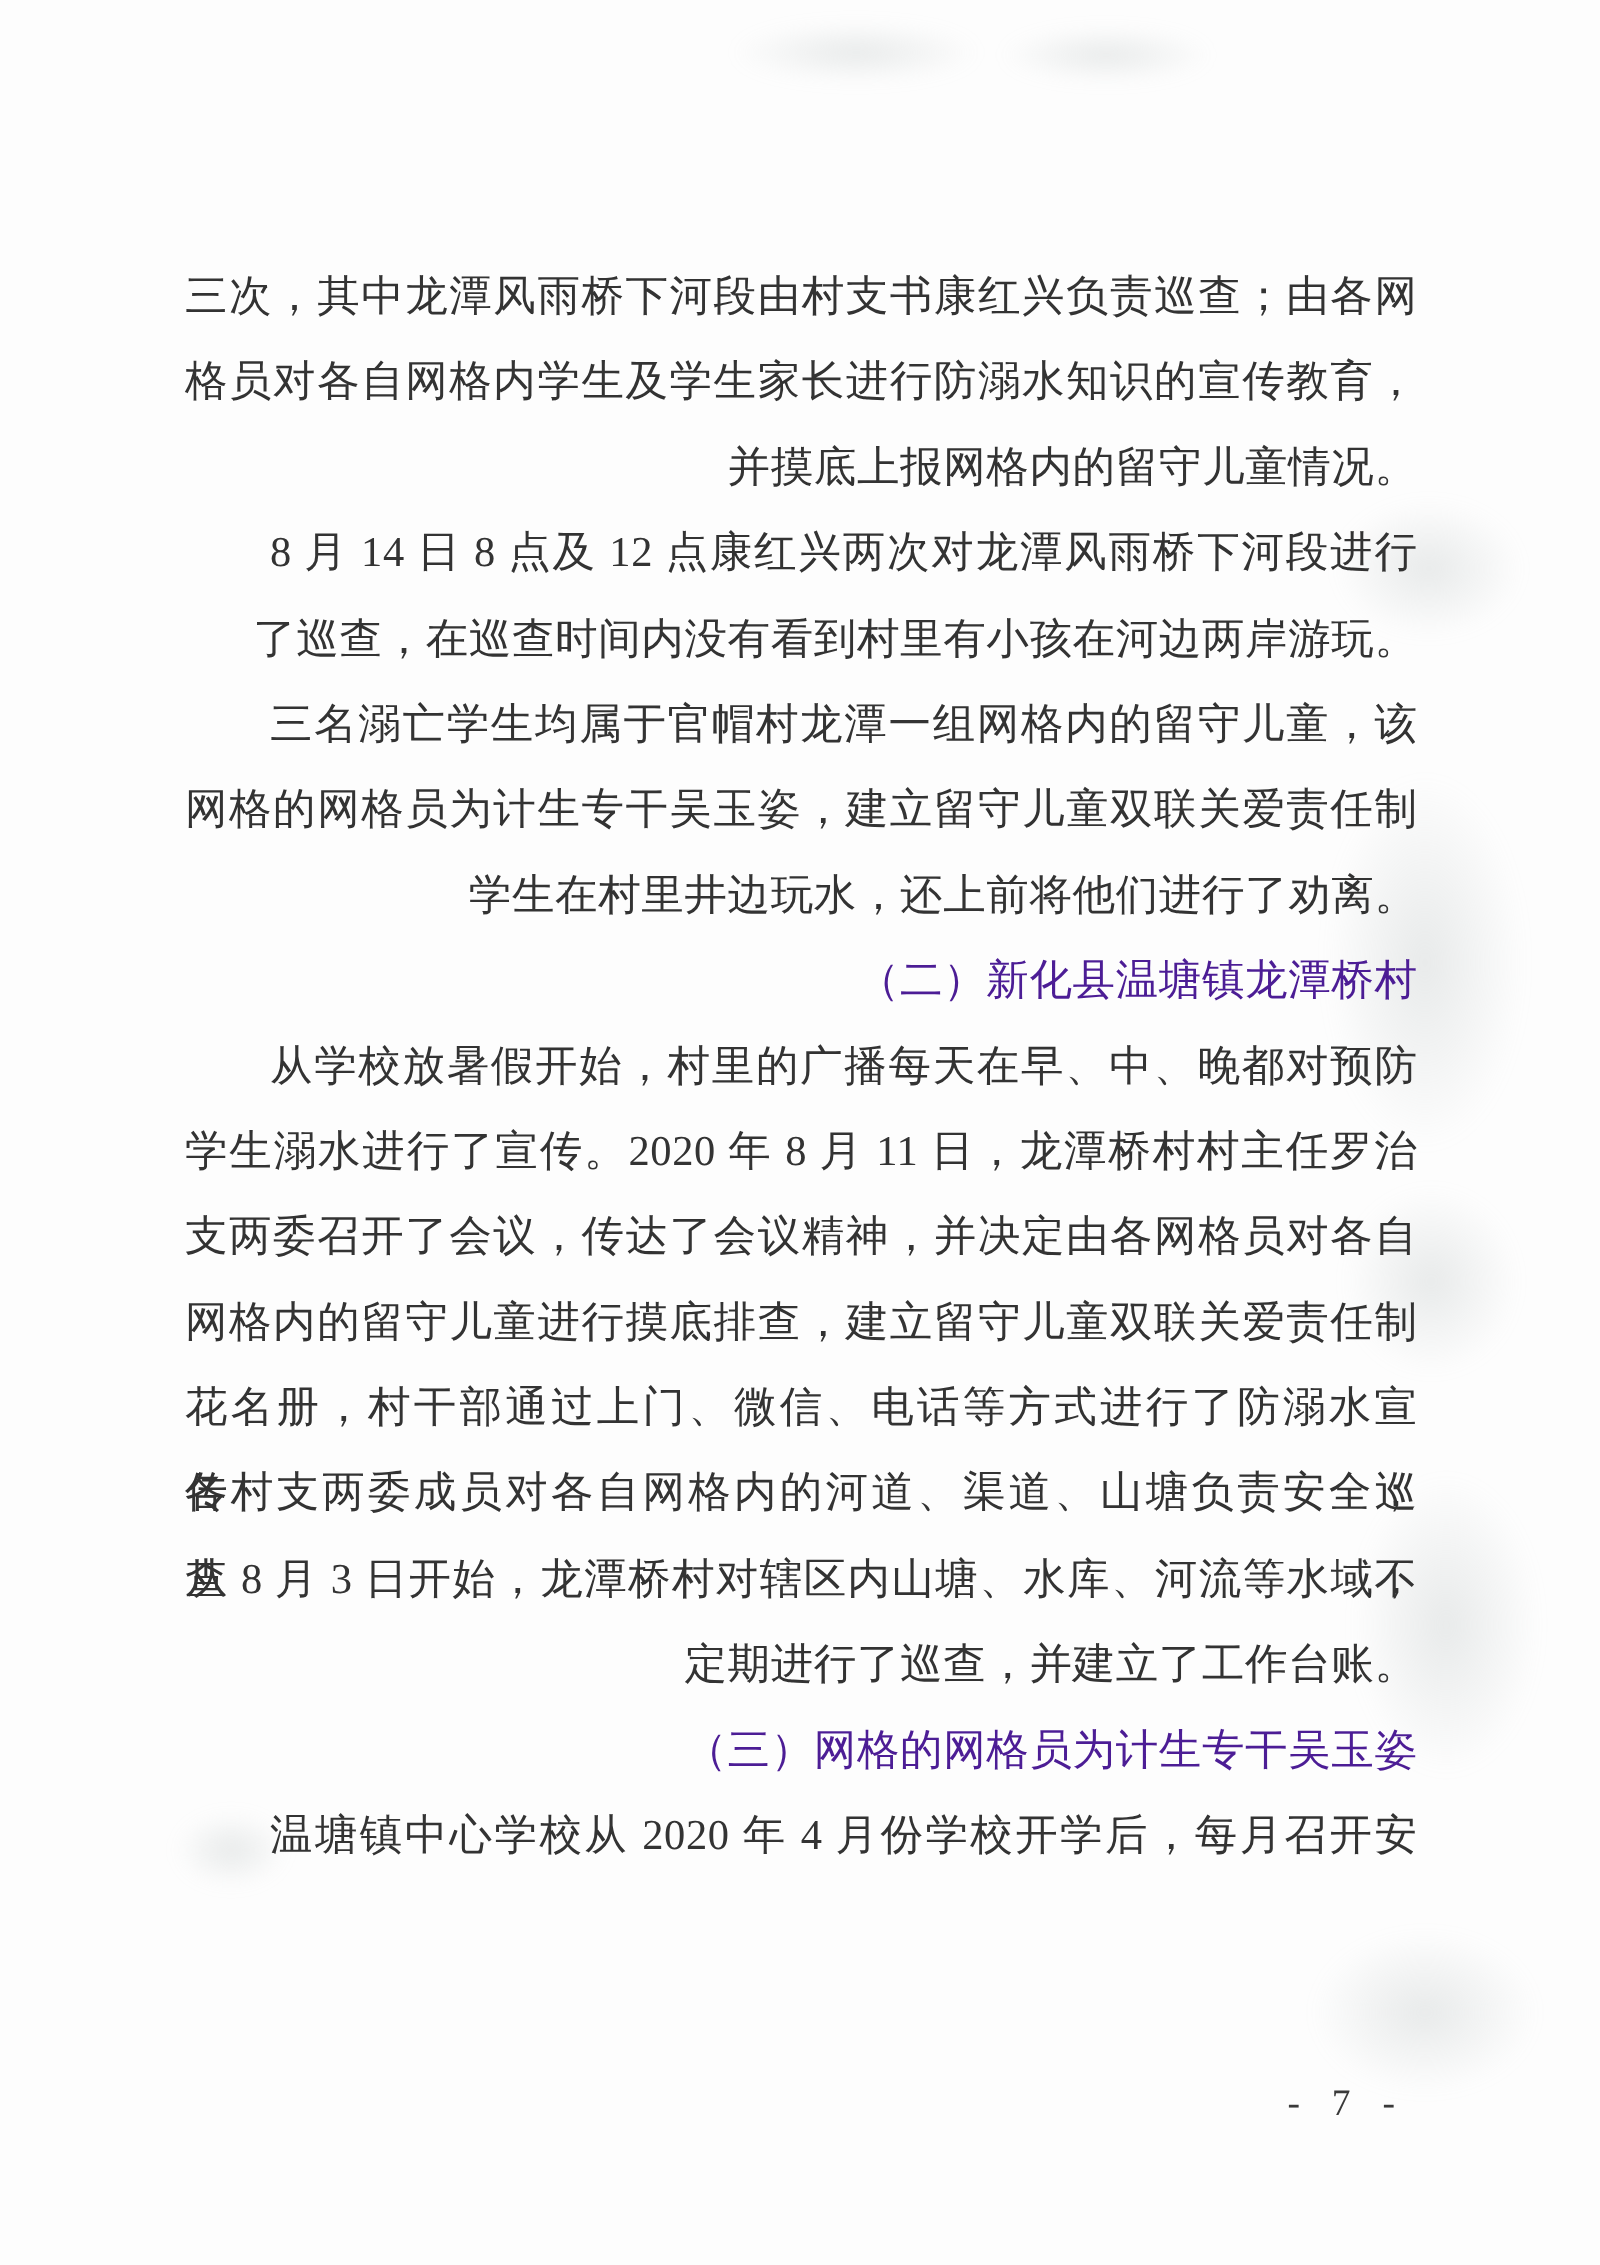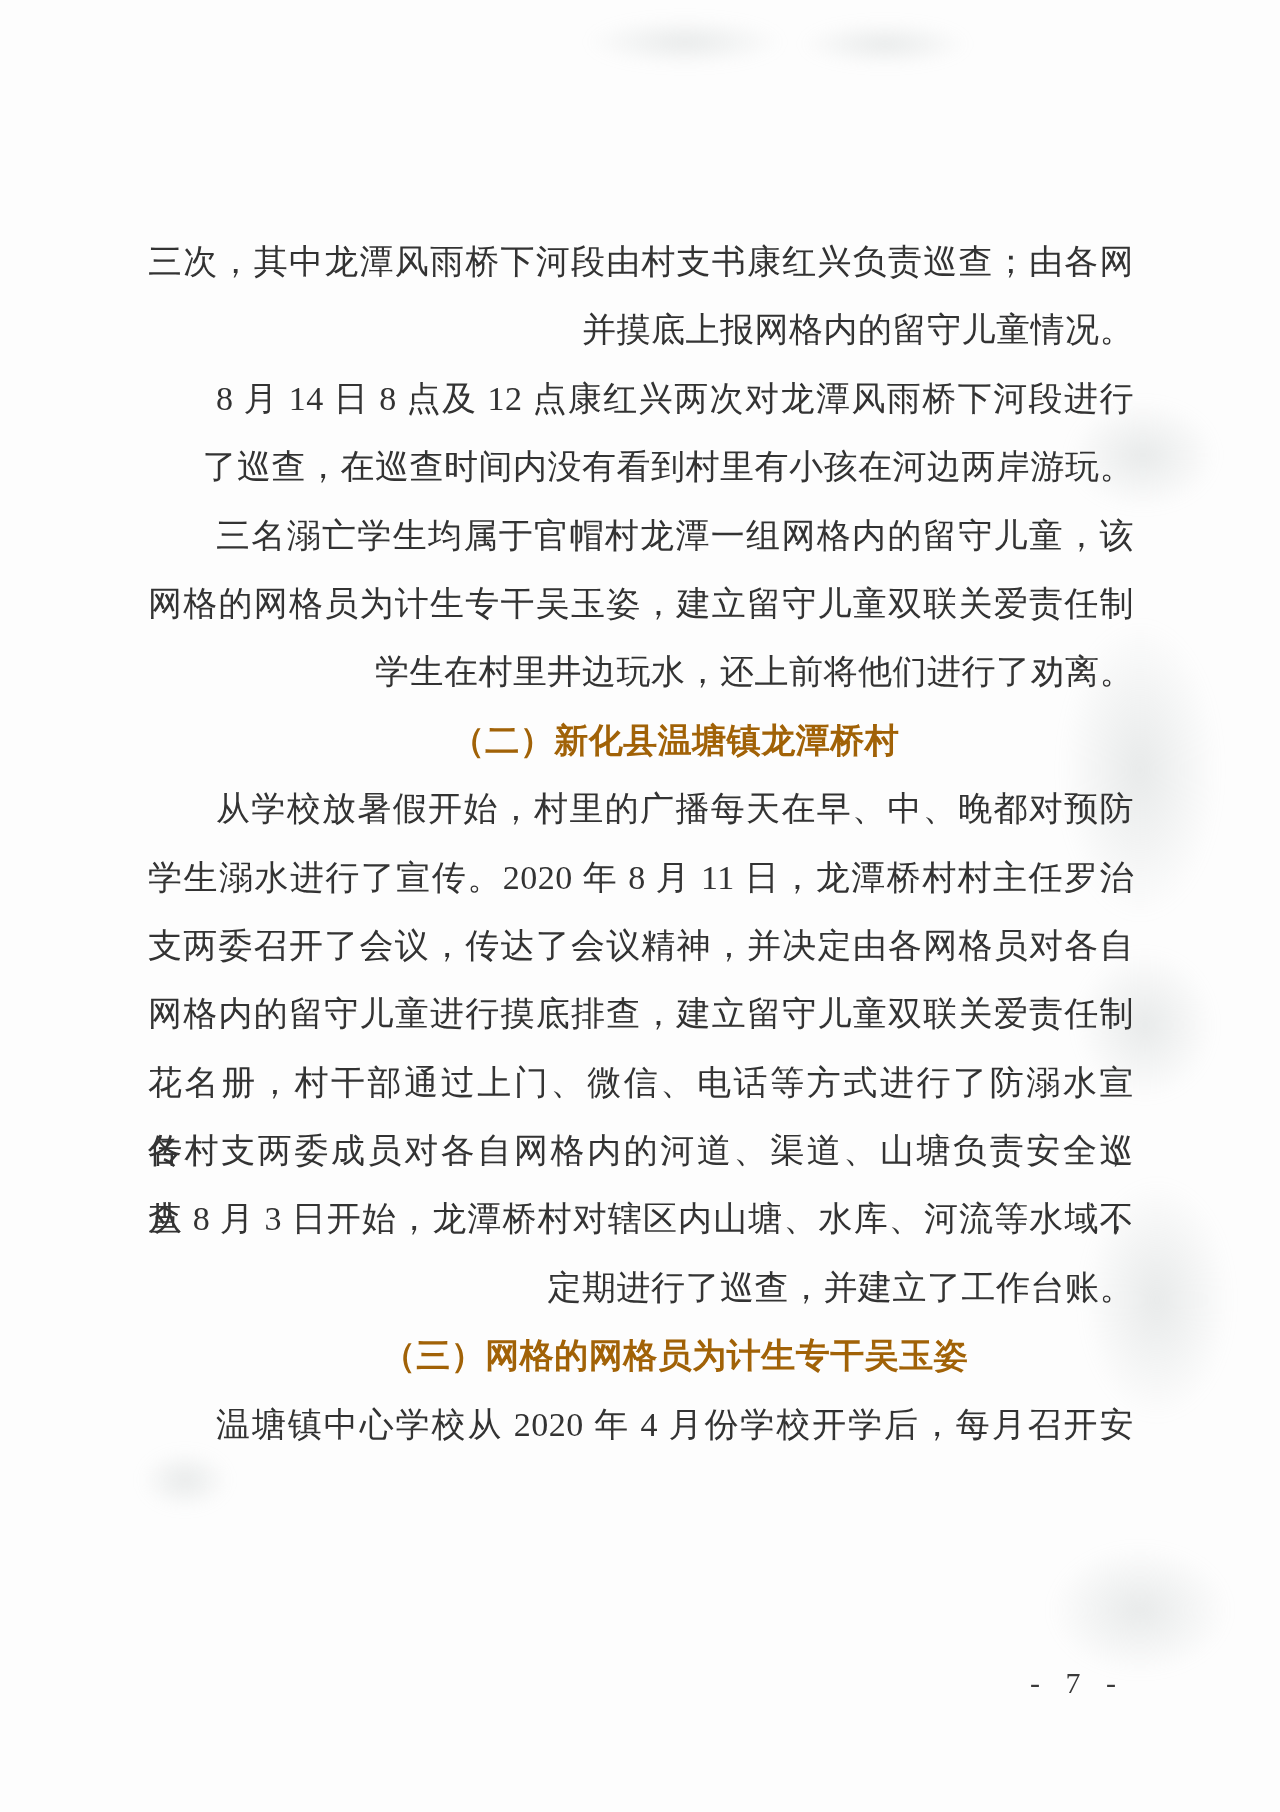--- a/index.html
+++ b/index.html
@@ -28,43 +28,43 @@
   .smudge.s3 { left: 1068px; top: 400px;  width: 150px; height: 110px; }
   .smudge.s4 { left: 1060px; top: 620px;  width: 160px; height: 300px; }
   .smudge.s5 { left: 1075px; top: 950px;  width: 140px; height: 150px; }
   .smudge.s6 { left: 1082px; top: 1180px; width: 150px; height: 240px; }
   .smudge.s7 { left: 1050px; top: 1545px; width: 180px; height: 130px; }
   .smudge.s8 { left: 140px;  top: 1450px; width: 90px;  height: 60px; }
 
   .text-block {
     position: absolute;
     left: 148px;
-    top: 228px;
+    top: 204px;
     width: 986px;
     font-size: 34px;
     line-height: 68.4px;
     color: #333333;
     letter-spacing: 0.5px;
   }
   .line {
     white-space: pre-wrap;
     height: 68.4px;
     overflow: visible;
   }
   .line.justify {
     text-align: justify;
     text-align-last: justify;
   }
   .line.end {
     text-align: right;
   }
   .line.heading {
-    text-align: center;
-    font-weight: 700;
-    color: #a16207;
+    text-align: right;
+    font-weight: 400;
+    color: #4c1d95;
   }
   .line.indent {
     padding-left: 68px;
   }
   .redaction {
     display: inline-block;
     width: 72px;
     height: 34px;
     background: #060606;
     vertical-align: -5px;
@@ -88,20 +88,21 @@
   <div class="smudge s2"></div>
   <div class="smudge s3"></div>
   <div class="smudge s4"></div>
   <div class="smudge s5"></div>
   <div class="smudge s6"></div>
   <div class="smudge s7"></div>
   <div class="smudge s8"></div>
 
   <div class="text-block" id="lines-container">
       <div class="line justify">三次，其中龙潭风雨桥下河段由村支书康红兴负责巡查；由各网</div>
+      <div class="line justify">格员对各自网格内学生及学生家长进行防溺水知识的宣传教育，</div>
       <div class="line end">并摸底上报网格内的留守儿童情况。</div>
       <div class="line justify indent">8 月 14 日 8 点及 12 点康红兴两次对龙潭风雨桥下河段进行</div>
       <div class="line end">了巡查，在巡查时间内没有看到村里有小孩在河边两岸游玩。</div>
       <div class="line justify indent">三名溺亡学生均属于官帽村龙潭一组网格内的留守儿童，该</div>
       <div class="line justify">网格的网格员为计生专干吴玉姿，建立留守儿童双联关爱责任制</div>
       <div class="line end">学生在村里井边玩水，还上前将他们进行了劝离。</div>
       <div class="line heading indent">（二）新化县温塘镇龙潭桥村</div>
       <div class="line justify indent">从学校放暑假开始，村里的广播每天在早、中、晚都对预防</div>
       <div class="line justify">学生溺水进行了宣传。2020 年 8 月 11 日，龙潭桥村村主任罗治</div>
       <div class="line justify">支两委召开了会议，传达了会议精神，并决定由各网格员对各自</div>

